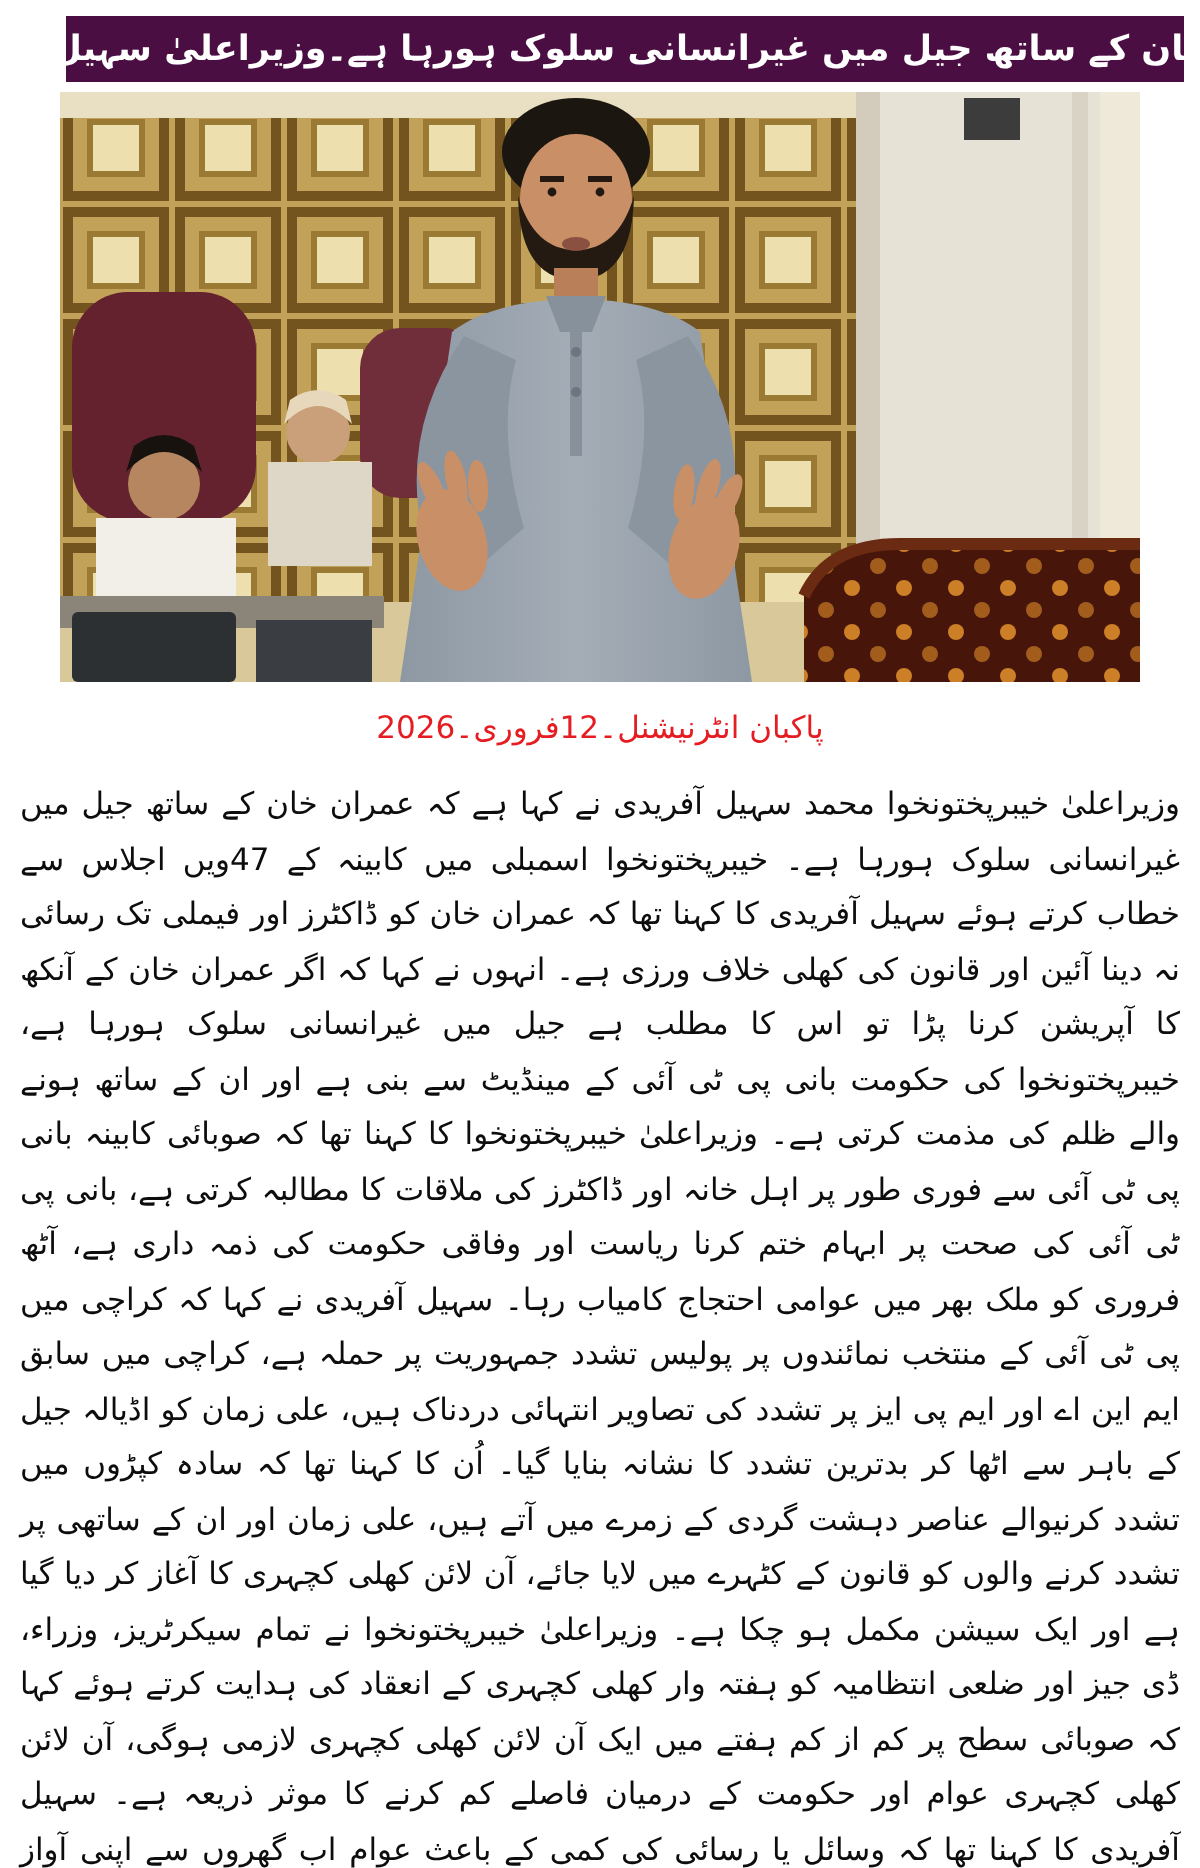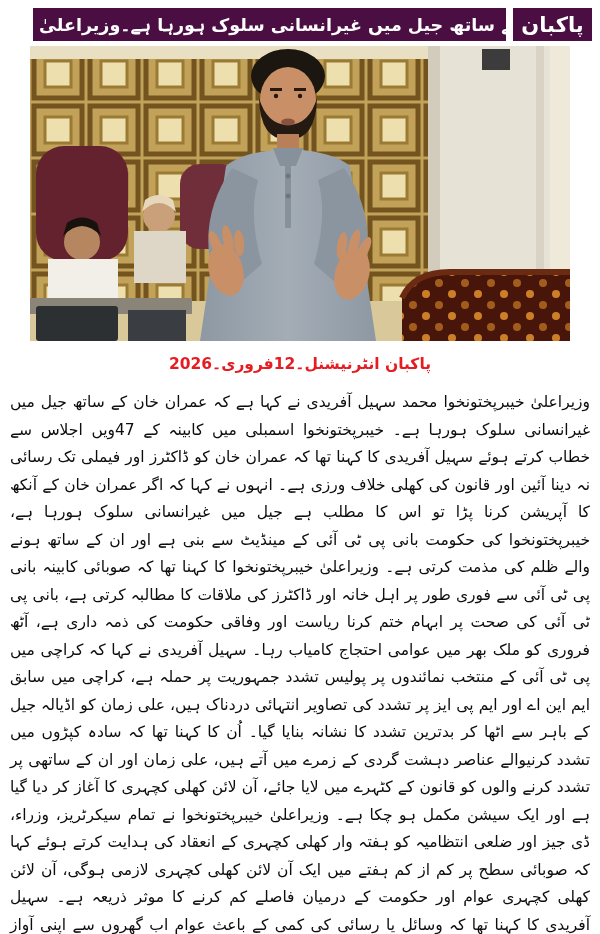--- a/index.html
+++ b/index.html
@@ -52,42 +52,39 @@
     height: 295px;
     line-height: 0;
     background: #d8c89a;
   }
   
   .dateline {
     margin-top: 14px;
     text-align: center;
     color: #e51d22;
     font-size: 15.5px;
-    font-weight: bold;
+    font-weight: normal;
     direction: rtl;
   }
   
   .article-body {
     margin: 16px 10px 0 10px;
     direction: rtl;
     text-align: justify;
     font-size: 15.5px;
     line-height: 27.5px;
     color: #0d0d0d;
   }
 </style>
 </head>
 <body>
 
 <div class="page">
 
   <header class="masthead">
-    <div class="logo-box">
-      <span>پاکبان</span>
-    </div>
     <div class="headline-bar">
       <span>عمران خان کے ساتھ جیل میں غیرانسانی سلوک ہورہا ہے۔وزیراعلیٰ سہیل آفریدی</span>
     </div>
   </header>
 
   <figure class="photo-wrap">
     <svg viewBox="0 0 540 295" width="540" height="295" preserveAspectRatio="none">
       <defs>
         <pattern id="coffer" width="56" height="56" patternUnits="userSpaceOnUse">
           <rect width="56" height="56" fill="#c2a158"></rect>

